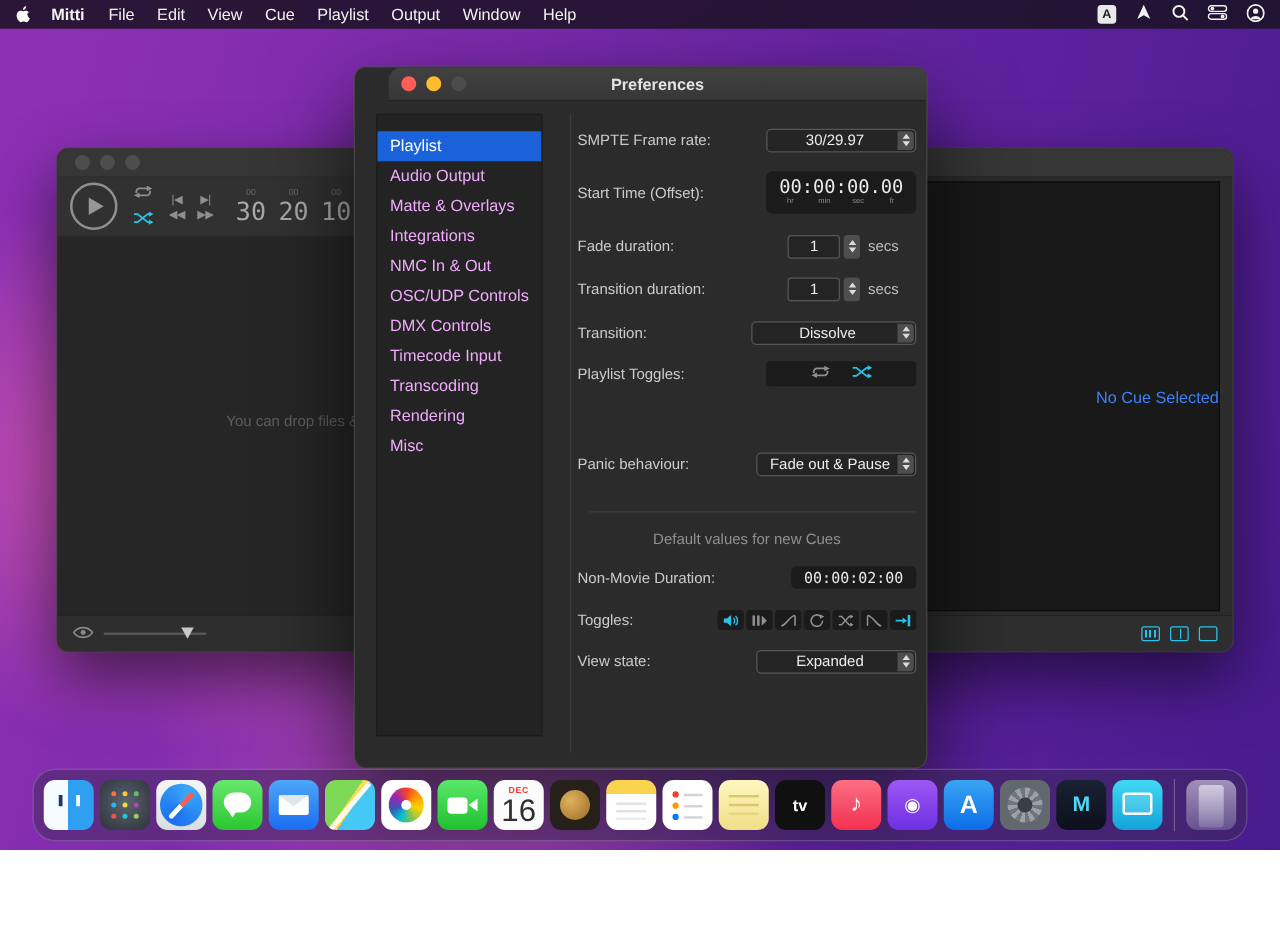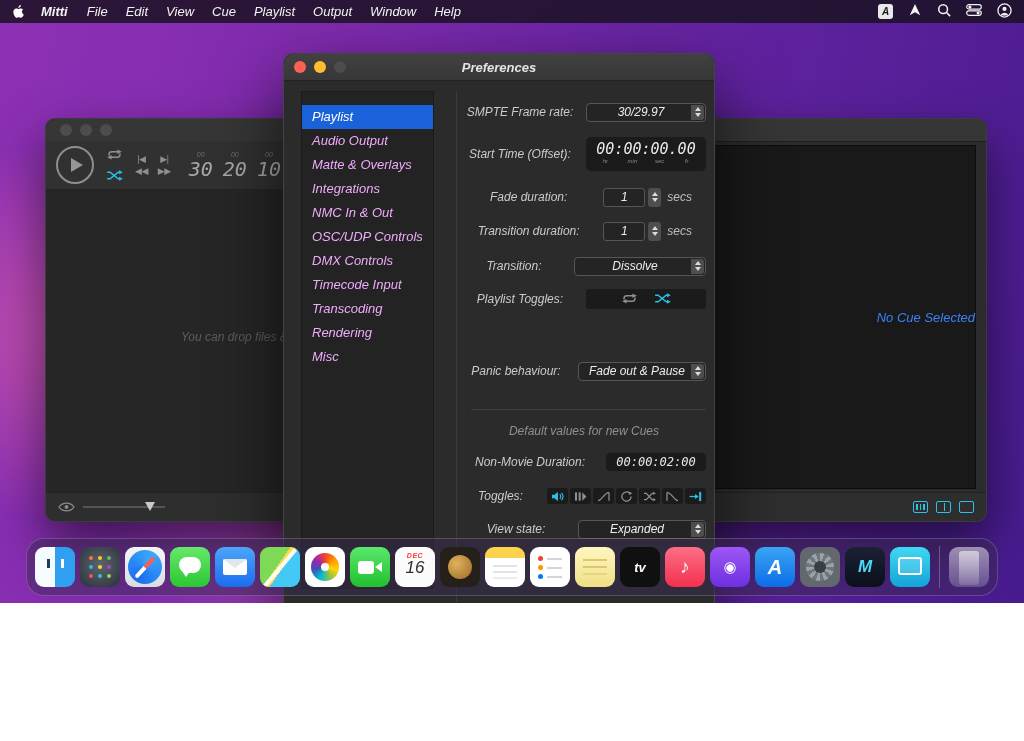--- a/index.html
+++ b/index.html
@@ -1,23 +1,22 @@
 <!DOCTYPE html>
 <html><head>
 <meta charset="utf-8">
 <style>
   html,body{margin:0;padding:0;}
   #stage{
-    position:relative;width:1024px;height:603px;overflow:hidden;
+    position:relative;width:1024px;height:680px;overflow:hidden;
     font-family:"Liberation Sans","DejaVu Sans",sans-serif;
     background:
       radial-gradient(55% 55% at 15% 55%, #d459ae 0%, rgba(212,89,174,0) 60%),
       radial-gradient(45% 45% at 38% 88%, #b44caf 0%, rgba(180,76,175,0) 60%),
       linear-gradient(105deg,#8e30b4 0%,#7c2aad 35%,#60229f 65%,#471b8e 100%);
-    font-style: italic;
   }
   
   .menubar{position:absolute;top:0;left:0;right:0;height:23px;z-index:40;
     background:rgba(26,18,34,.85);display:flex;align-items:center;padding:0 12px;
     color:#f2f2f2;font-size:13px;}
   .mb-left{display:flex;align-items:center;}
   .apple{margin-right:6px;display:flex;align-items:center;}
   .app-name{font-weight:700;padding:0 10px;}
   .menu-item{padding:0 9px;}
   .mb-right{margin-left:auto;display:flex;align-items:center;gap:15px;}
@@ -56,35 +55,35 @@
   .slider-handle{position:absolute;left:76%;top:1px;width:0;height:0;
     border-left:5px solid transparent;border-right:5px solid transparent;border-top:9px solid #c9c9c9;}
   .br{display:flex;gap:8px;margin-left:auto;align-items:center;}
   .br-icon{width:13px;height:10px;border:1.5px solid #2bc2ea;border-radius:2px;position:relative;}
   .grid-box::after{content:'';position:absolute;inset:2px;
     background:repeating-linear-gradient(90deg,#2bc2ea 0 1.5px,transparent 1.5px 3.5px);}
   .split-box::after{content:'';position:absolute;top:1px;bottom:1px;left:50%;width:1.5px;background:#2bc2ea;}
   
   .prefs{position:absolute;left:283px;top:53px;width:430px;height:560px;z-index:20;
     background:#2b2b2b;border-radius:10px;border:1px solid rgba(255,255,255,.12);
-    box-shadow:0 28px 70px rgba(0,0,0,.65);}
+    box-shadow:0 28px 70px rgba(0,0,0,.65);padding-left:27px;}
   .prefs-title{height:26px;background:linear-gradient(#414141,#373737);border-bottom:1px solid #222;
     border-radius:10px 10px 0 0;display:flex;align-items:center;justify-content:center;position:relative;
     color:#e3e3e3;font-size:13px;font-weight:700;}
   .lights{position:absolute;left:10px;top:7px;display:flex;gap:8px;}
   .light{width:12px;height:12px;border-radius:50%;}
   .red{background:#ff5f57}.yellow{background:#febc2e}.graylight{background:#4c4c4c}
   #sidebar-list{position:absolute;left:17px;top:37px;width:133px;height:498px;
     background:#232323;border:1px solid #1b1b1b;padding-top:13px;box-sizing:border-box;}
   .sb-item{height:24px;line-height:24px;padding-left:10px;color:#f0abfc;font-size:13px;white-space:nowrap;}
   .sb-item.selected{background:#1a62d9;color:#fff;}
   .v-div{position:absolute;left:172px;top:37px;bottom:12px;width:1px;background:#3b3b3b;}
   .row{position:absolute;left:178px;right:8px;display:flex;align-items:center;height:20px;}
   .row.tall{height:36px;}
-  .lbl{flex:1;text-align:center;margin-right:8px;color:#cbcbcb;font-size:12px;white-space:nowrap;}
+  .lbl{flex:1;text-align:left;margin-right:8px;color:#cbcbcb;font-size:12px;white-space:nowrap;}
   .popup{height:19px;background:#242424;border:1px solid #565656;border-radius:4px;
     display:flex;align-items:center;position:relative;color:#ececec;font-size:12px;box-sizing:border-box;flex:0 0 auto;}
   .popup .val{flex:1;text-align:center;padding:0 15px 0 5px;white-space:nowrap;}
   .arrows{position:absolute;right:1px;top:1px;bottom:1px;width:13px;background:#4e4e4e;
     border-radius:0 3px 3px 0;display:flex;flex-direction:column;align-items:center;justify-content:center;gap:2px;}
   .tri-up{width:0;height:0;border-left:3px solid transparent;border-right:3px solid transparent;border-bottom:4px solid #dcdcdc;}
   .tri-down{width:0;height:0;border-left:3px solid transparent;border-right:3px solid transparent;border-top:4px solid #dcdcdc;}
   .w120{width:120px}.w132{width:132px}.w97{width:97px}.w128{width:128px}
   .tcbox{width:120px;height:34px;background:#1b1b1b;border-radius:5px;
     display:flex;align-items:flex-start;justify-content:center;padding-top:4px;box-sizing:border-box;flex:0 0 auto;}
@@ -135,21 +134,21 @@
   .icon-photos{background:#fff;}
   .icon-photos::before{content:'';position:absolute;left:6px;top:6px;width:28px;height:28px;border-radius:50%;
     background:conic-gradient(#f6402c,#fe9700,#ffd500,#8bc34a,#00bcd4,#3f51b5,#9c27b0,#f6402c);}
   .icon-photos::after{content:'';position:absolute;left:16px;top:16px;width:8px;height:8px;border-radius:50%;background:#fff;z-index:1;}
   .icon-facetime{background:linear-gradient(180deg,#5ae86a,#20c02f);}
   .icon-facetime::after{content:'';position:absolute;left:8px;top:14px;width:16px;height:13px;background:#fff;border-radius:3px;}
   .icon-facetime::before{content:'';position:absolute;left:25px;top:15px;width:0;height:0;
     border-top:5.5px solid transparent;border-bottom:5.5px solid transparent;border-right:7px solid #fff;}
   .icon-calendar{background:#fbfbfb;flex-direction:column;justify-content:flex-start;}
   .cal-top{font-size:7px;color:#fa3b30;font-weight:700;letter-spacing:.5px;margin-top:5px;line-height:1;}
-  .cal-num{font-size:17px;color:#2f2f2f;font-weight:300;line-height:1.1;}
+  .cal-num{font-size:25px;color:#2f2f2f;font-weight:300;line-height:1.1;}
   .icon-amber{background:#26201a;}
   .icon-amber::after{content:'';position:absolute;left:8px;top:8px;width:24px;height:24px;border-radius:50%;
     background:radial-gradient(circle at 35% 35%,#e0b25e,#9a6b25);}
   .icon-notes{background:linear-gradient(180deg,#fcd34d 0 11px,#ffffff 11px);}
   .icon-notes::after{content:'';position:absolute;left:8px;top:18px;width:24px;height:2px;background:#e2e2e2;
     box-shadow:0 6px 0 #e2e2e2,0 12px 0 #ececec;}
   .icon-reminders{background:#fff;}
   .icon-reminders::after{content:'';position:absolute;left:8px;top:9px;width:5px;height:5px;border-radius:50%;
     background:#fa3b30;box-shadow:0 9px 0 #ff9500,0 18px 0 #007aff;}
   .icon-reminders::before{content:'';position:absolute;left:17px;top:10.5px;width:15px;height:2px;background:#d5d5d5;

